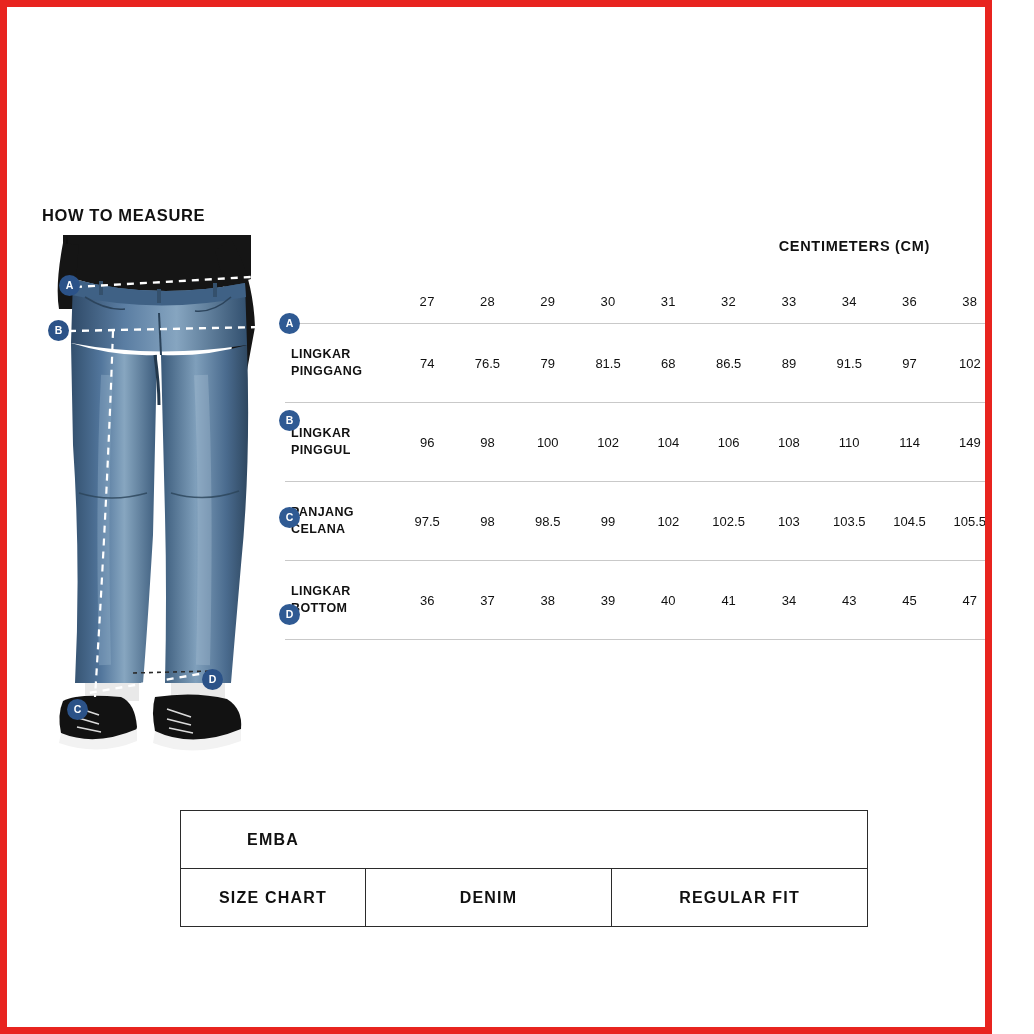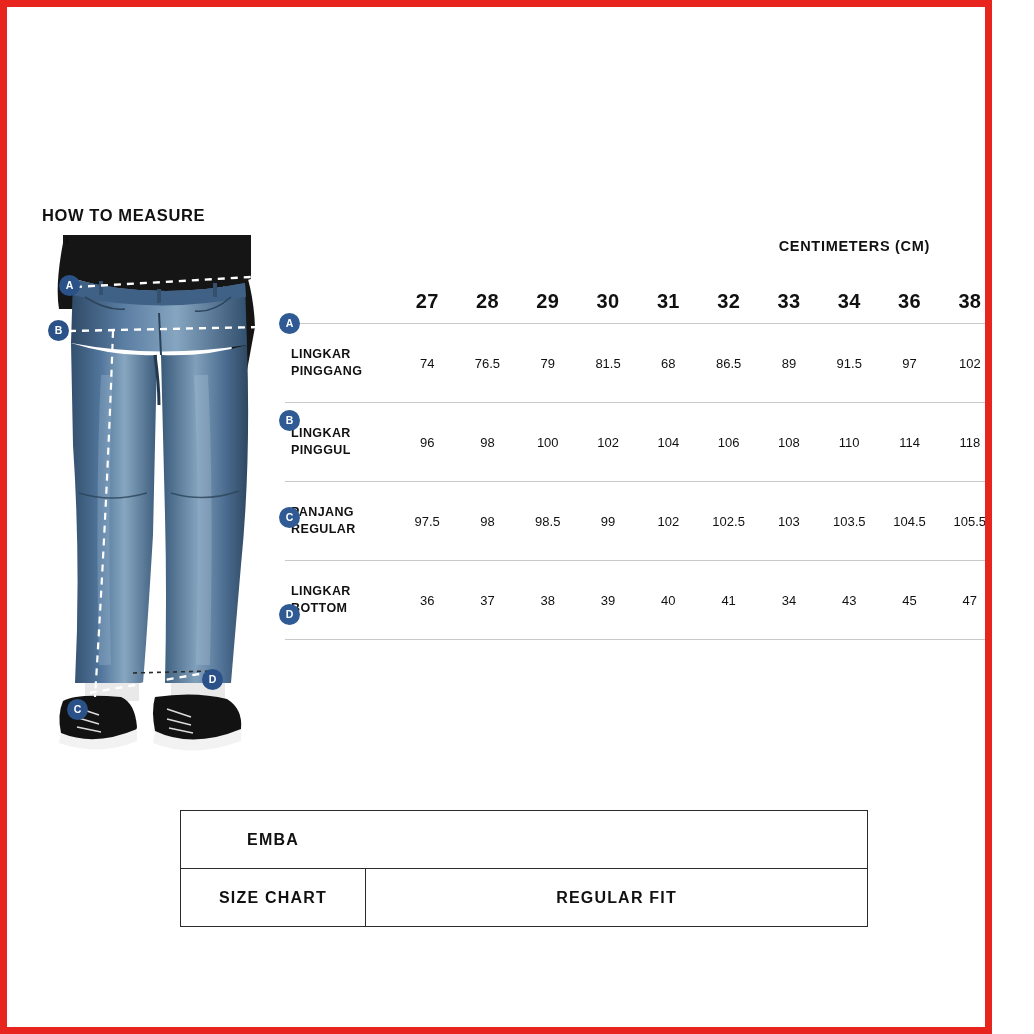--- a/index.html
+++ b/index.html
@@ -86,22 +86,22 @@
   }
   table.size col.rowlabel { width: 112px; }
   table.size th, table.size td {
     font-size: 13px;
     color: #111111;
     text-align: center;
     vertical-align: middle;
     padding: 0;
   }
   table.size thead th {
-    font-size: 20px;
-    font-weight: bold;
+    font-size: 13px;
+    font-weight: normal;
     height: 44px;
     letter-spacing: 0.3px;
   }
   table.size thead th.rowlabel-head { }
   table.size tbody tr.datarow td {
     height: 78px;
     border-top: 1px solid #c9c9c9;
   }
   table.size tbody tr.datarow td.rowlabel {
     text-align: left;
@@ -306,26 +306,26 @@
             </td>
             <td>96</td>
             <td>98</td>
             <td>100</td>
             <td>102</td>
             <td>104</td>
             <td>106</td>
             <td>108</td>
             <td>110</td>
             <td>114</td>
-            <td>118</td>
+            <td>149</td>
           </tr>
           <tr class="datarow">
             <td class="rowlabel">
               <div>PANJANG</div>
-              <div>REGULAR</div>
+              <div>CELANA</div>
             </td>
             <td>97.5</td>
             <td>98</td>
             <td>98.5</td>
             <td>99</td>
             <td>102</td>
             <td>102.5</td>
             <td>103</td>
             <td>103.5</td>
             <td>104.5</td>
@@ -355,18 +355,19 @@
     <div class="marker light" style="left:272px; top:403px;">B</div>
     <div class="marker light" style="left:272px; top:500px;">C</div>
     <div class="marker light" style="left:272px; top:597px;">D</div>
 
     <div class="infobox">
       <div class="row top">
         <div class="cell w-brand brand">EMBA</div>
       </div>
       <div class="row bottom">
         <div class="cell w-brand">SIZE CHART</div>
+        <div class="cell w-denim divider">DENIM</div>
         <div class="cell w-fit divider">REGULAR FIT</div>
       </div>
     </div>
 
   </div>
 </div>
 
 </body></html>

